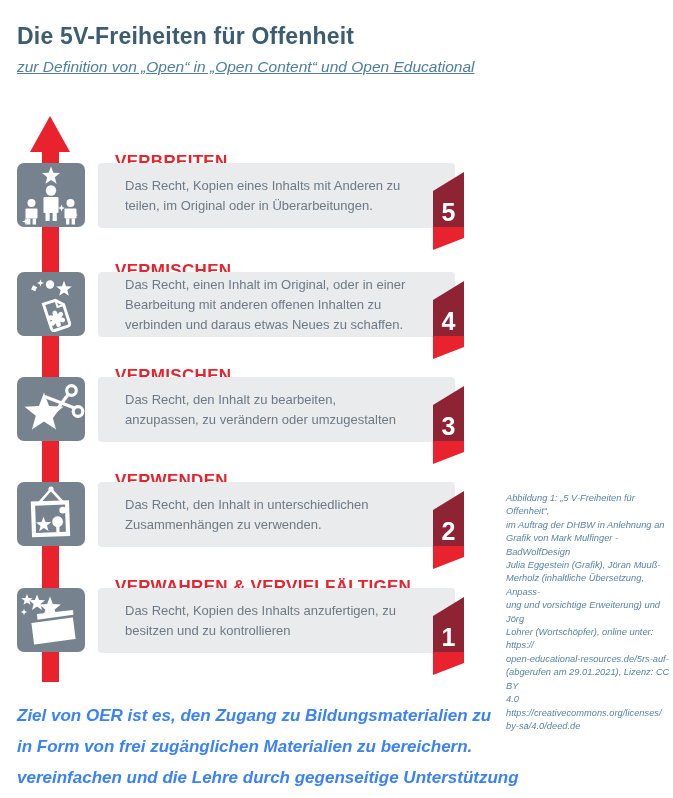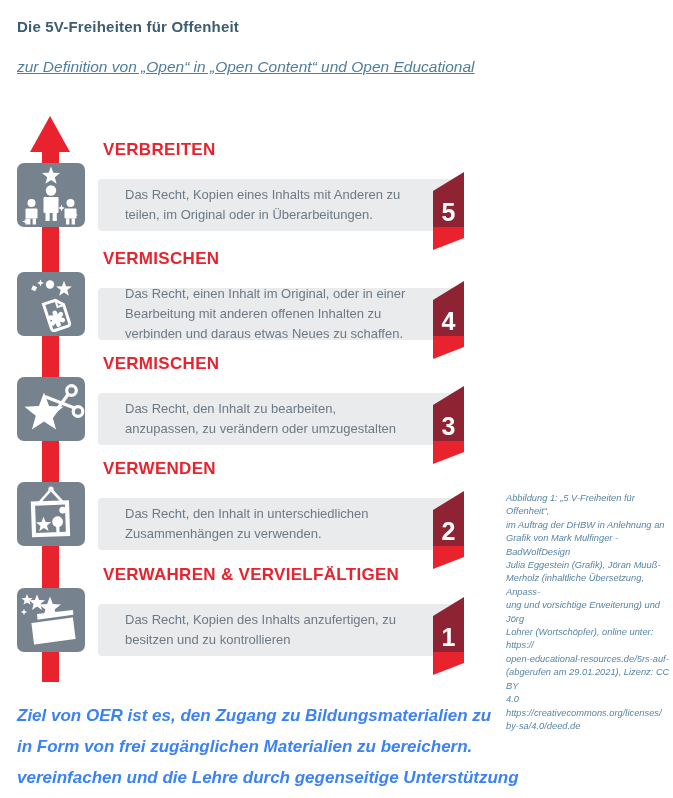--- a/index.html
+++ b/index.html
@@ -1,32 +1,32 @@
 <!DOCTYPE html>
 <html><head>
 <meta charset="utf-8">
 <style>
   html,body{margin:0;padding:0;background:#fff;}
   #page{position:relative;width:673px;height:798px;background:#fff;overflow:hidden;
         font-family:"Liberation Sans", sans-serif;}
 
   
-  #title{position:absolute;left:17px;top:8px;font-size:15px;font-weight:bold;color:#3C5C72;letter-spacing:.2px;}
+  #title{position:absolute;left:17px;top:8px;font-size:23px;font-weight:bold;color:#3C5C72;letter-spacing:.2px;}
   #subtitle{position:absolute;left:17px;top:53px;font-style:italic;color:#4E7E9D;font-size:15.5px;line-height:28px;text-decoration:underline;}
 
   
   .arrow-shaft{position:absolute;left:42px;top:148px;width:17px;height:534px;background:#E8232E;z-index:1;}
   .arrow-head{position:absolute;left:28px;top:114px;z-index:1;}
 
   
   .row{position:absolute;left:0;width:673px;height:65px;}
   .iconbox{position:absolute;left:17px;top:0;width:68px;height:64px;background:#76838E;border-radius:7px;z-index:2;}
   .iconbox svg{display:block;}
-  .rowtitle{position:absolute;left:103px;top:-23px;margin:0;font-size:17px;font-weight:bold;color:#E8232E;letter-spacing:.3px;}
-  .textbox{position:absolute;left:98px;top:16px;width:357px;height:52px;background:#E9EBED;border-radius:4px;
+  .rowtitle{position:absolute;left:103px;top:-23px;margin:12px;font-size:17px;font-weight:bold;color:#E8232E;letter-spacing:.3px;}
+  .textbox{position:absolute;left:98px;top:0;width:357px;height:65px;background:#E9EBED;border-radius:4px;
            display:flex;align-items:center;box-sizing:border-box;padding:2px 48px 2px 27px;z-index:1;}
   .textbox p{margin:0;font-size:13px;line-height:20px;color:#6D7A85;}
   .ribbon{position:absolute;left:433px;top:9px;z-index:3;}
   .ribbon text{font-family:"Liberation Sans",sans-serif;font-size:25px;font-weight:bold;fill:#fff;}
 
   
   #caption{position:absolute;left:506px;top:492px;width:166px;font-style:italic;color:#5885A4;font-size:9.3px;line-height:13.4px;}
 
   
   #footer{position:absolute;left:17px;top:700px;font-size:17px;font-weight:bold;font-style:italic;color:#3b82f6;line-height:31px;}

